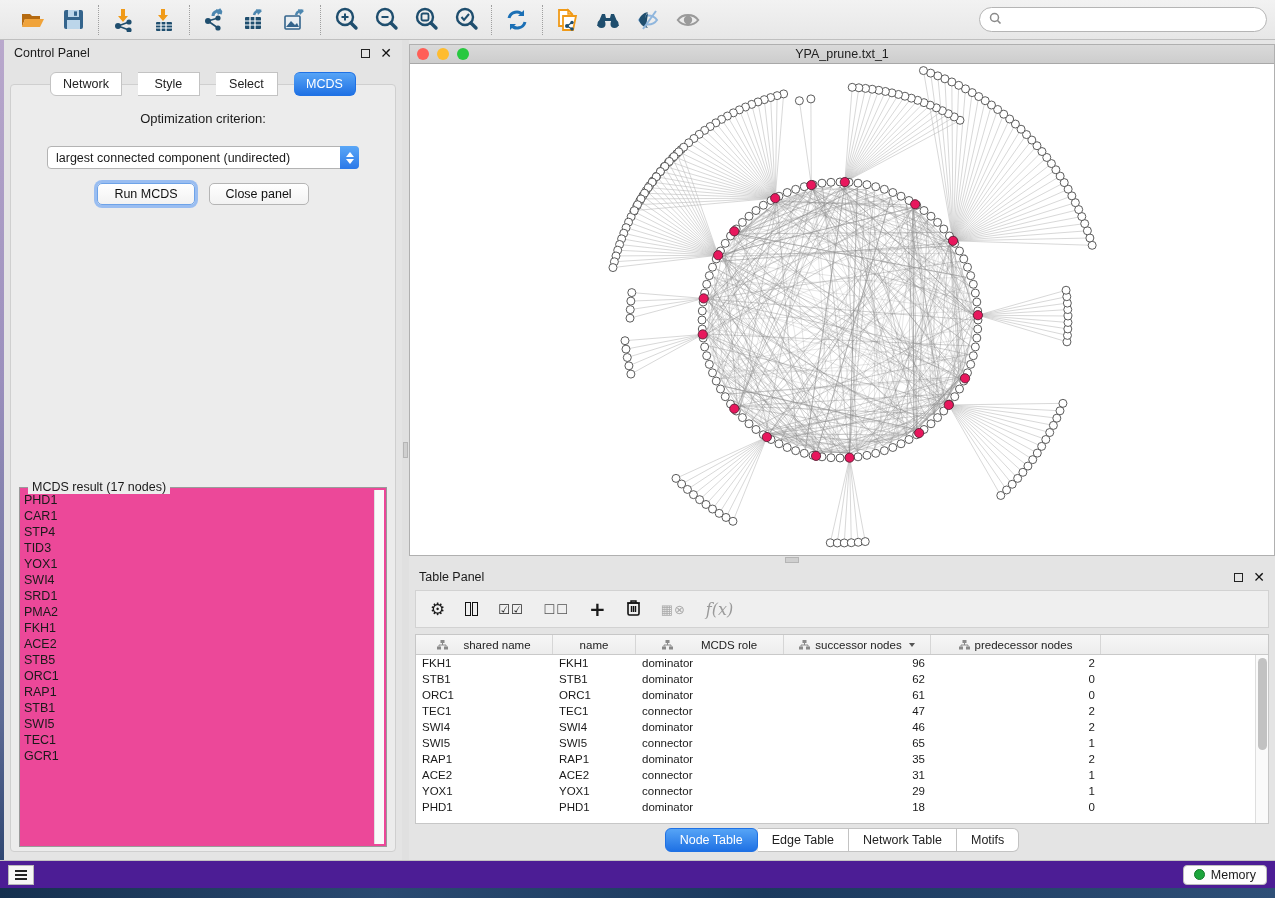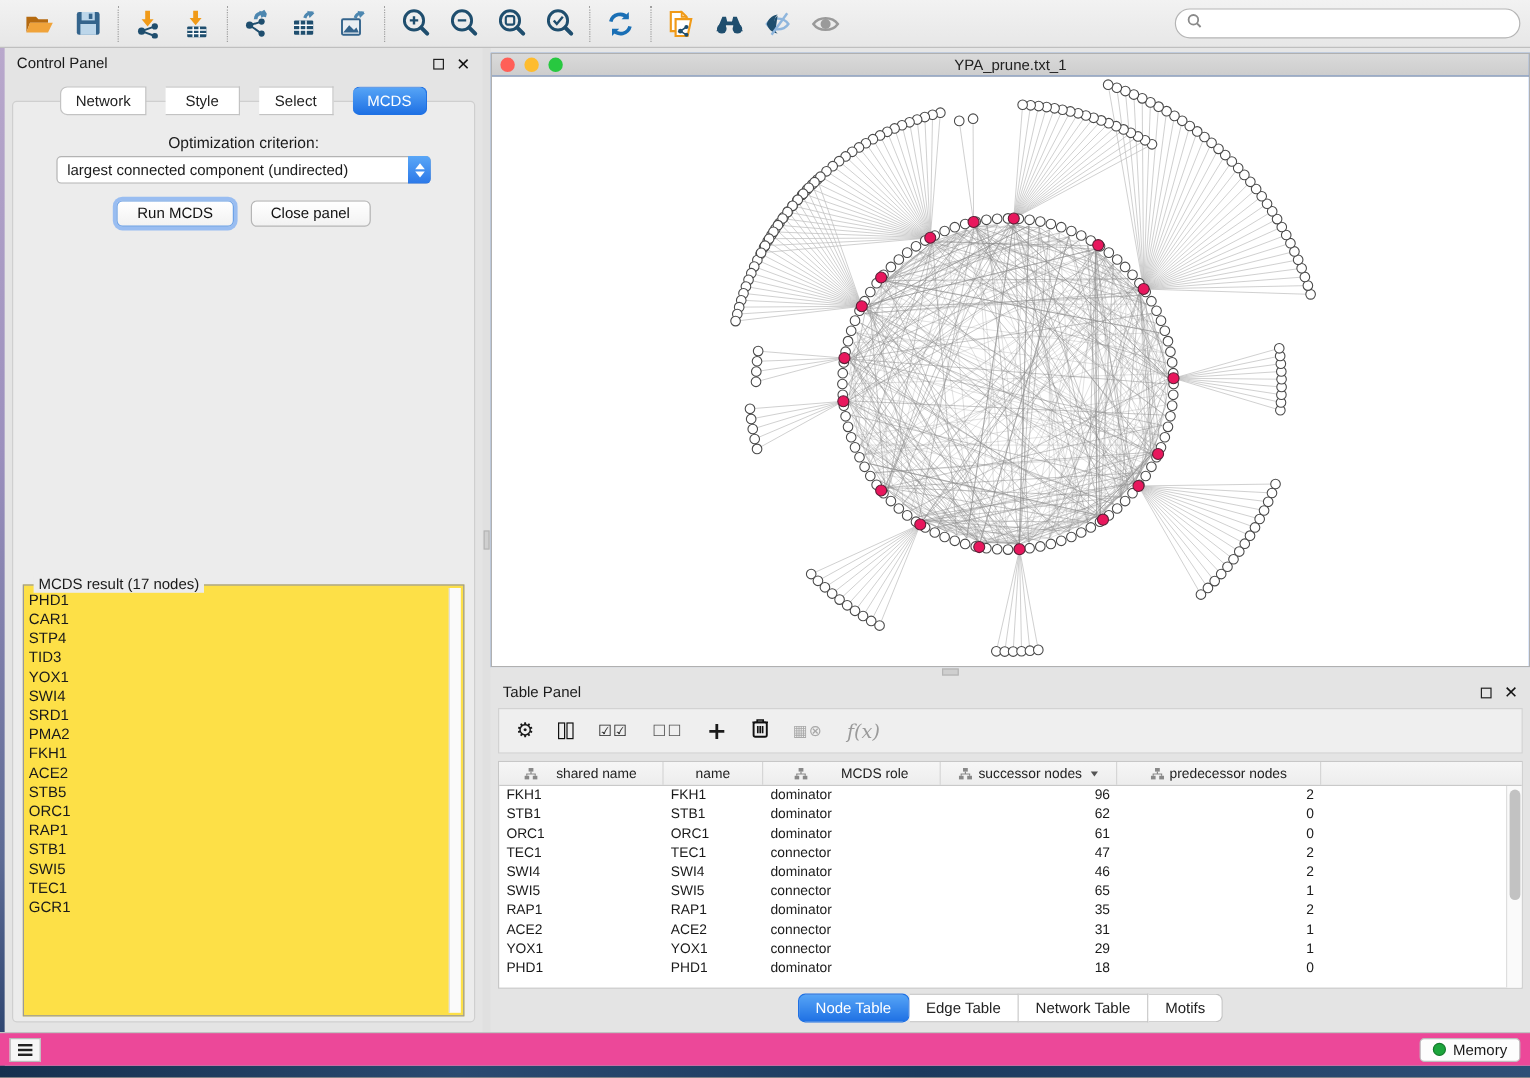--- a/index.html
+++ b/index.html
@@ -31,34 +31,34 @@
   .float-box{width:9px;height:9px;border:1.6px solid #222;}
   .close-x{font-weight:bold;font-size:14px;line-height:10px;color:#111;}
   .cp-tabs{display:flex;justify-content:center;margin-top:6px;position:relative;z-index:2;gap:16px;}
   .cp-tab{min-width:62px;padding:4px 12px;background:#fff;border:1px solid #c3c3c3;border-left:none;
     font-size:12.5px;text-align:center;color:#222;}
   .cp-tab:first-child{border-left:1px solid #c3c3c3;border-radius:6px 0 0 6px;}
   .cp-tab.active{background:linear-gradient(#56a4f6,#1f71e4);color:#fff;border-color:#1f71e4;border-radius:6px;}
   .cp-tab:last-child{border-radius:6px;}
   .cp-body{position:absolute;left:6px;right:6px;top:44px;bottom:8px;background:#ececec;
     border:1px solid #cfcfcf;border-radius:4px;padding-top:26px;}
-  .opt-label{text-align:center;font-size:13px;margin-bottom:4px;}
+  .opt-label{text-align:center;font-size:13px;margin-bottom:20px;}
   .dropdown{margin:0 auto;width:312px;height:23px;background:#fff;border:1px solid #b3b3b3;border-radius:4px;
     display:flex;align-items:center;font-size:12.5px;}
   .dropdown .dd-text{flex:1;padding:0 8px;white-space:nowrap;overflow:hidden;}
   .dd-stepper{width:19px;height:23px;margin:-1px -1px -1px 0;border-radius:0 4px 4px 0;
     background:linear-gradient(#5aa7f7,#2b78e8);display:flex;flex-direction:column;align-items:center;justify-content:center;gap:2px;}
   .tri-up{width:0;height:0;border-left:4px solid transparent;border-right:4px solid transparent;border-bottom:5px solid #fff;}
   .tri-down{width:0;height:0;border-left:4px solid transparent;border-right:4px solid transparent;border-top:5px solid #fff;}
   .btn-row{display:flex;justify-content:center;gap:14px;margin-top:14px;}
   .mac-btn{padding:3px 16px;font-size:12.5px;background:linear-gradient(#ffffff,#f2f2f2);
     border:1px solid #b5b5b5;border-radius:5px;color:#111;}
   .mac-btn.focused{box-shadow:0 0 0 3px rgba(86,152,245,.55);border-color:#6ea3e8;}
   .mcds-box{position:absolute;left:8px;right:8px;top:402px;bottom:4px;border:1px solid #9a9a9a;
-    background:#fde047;margin:0;padding:0;}
+    background:#ec4899;margin:0;padding:0;}
   .mcds-legend{position:absolute;top:-8px;left:8px;background:#ececec;padding:0 4px;font-size:12.5px;}
   .mcds-list{position:absolute;inset:4px 14px 2px 4px;overflow:hidden;font-size:12.5px;line-height:16px;}
   .mcds-scroll{position:absolute;top:2px;bottom:2px;right:2px;width:10px;background:#fafafa;border-left:1px solid #e0e0e0;}
   
   .vsplit{position:absolute;left:402px;top:40px;width:7px;height:820px;background:#e0e0e0;}
   .vsplit .grip{position:absolute;left:1px;top:402px;width:5px;height:16px;background:#cfcfcf;border:1px solid #b5b5b5;}
   .hsplit{position:absolute;left:409px;top:556px;width:866px;height:8px;background:#e4e4e4;}
   .hsplit .grip{position:absolute;left:376px;top:1px;width:14px;height:6px;background:#cfcfcf;border:1px solid #b5b5b5;}
   
   .net-window{position:absolute;left:409px;top:44px;width:866px;height:512px;background:#3b82f6;
@@ -94,21 +94,21 @@
   .c-pred{width:170px;text-align:right;}
   .c-fill{flex:1;}
   .vscroll{position:absolute;right:0;top:20px;bottom:0;width:13px;background:#fafafa;border-left:1px solid #dedede;}
   .vscroll .thumb{position:absolute;left:2px;top:3px;width:9px;height:92px;border-radius:5px;background:#c2c2c2;}
   .tp-tabs{position:absolute;left:0;right:0;bottom:8px;display:flex;justify-content:center;}
   .tp-tab{padding:4px 14px;background:#fff;border:1px solid #c3c3c3;border-left:none;font-size:12.5px;color:#222;}
   .tp-tab:first-child{border-left:1px solid #c3c3c3;border-radius:6px 0 0 6px;}
   .tp-tab:last-child{border-radius:0 6px 6px 0;}
   .tp-tab.active{background:linear-gradient(#56a4f6,#1f71e4);color:#fff;border-color:#1f71e4;border-radius:6px;}
   
-  .statusbar{position:absolute;left:0;top:860px;width:1275px;height:28px;background:#ec4899;
+  .statusbar{position:absolute;left:0;top:860px;width:1275px;height:28px;background:#4c1d95;
     border-top:1px solid #c2c2c2;display:flex;align-items:center;padding:0 8px;}
   .list-btn{width:26px;height:20px;border:1px solid #b9b9b9;background:#f6f6f6;display:flex;flex-direction:column;
     justify-content:center;align-items:center;gap:2px;}
   .list-btn i{display:block;width:12px;height:2px;background:#222;}
   .memory-btn{margin-left:auto;display:flex;align-items:center;gap:6px;background:#fdfdfd;border:1px solid #bdbdbd;
     border-radius:4px;padding:2px 10px;font-size:12.5px;}
   .mem-dot{width:11px;height:11px;border-radius:50%;background:#1ca53c;border:1px solid #157a2c;}
 </style>
 </head>
 <body>

